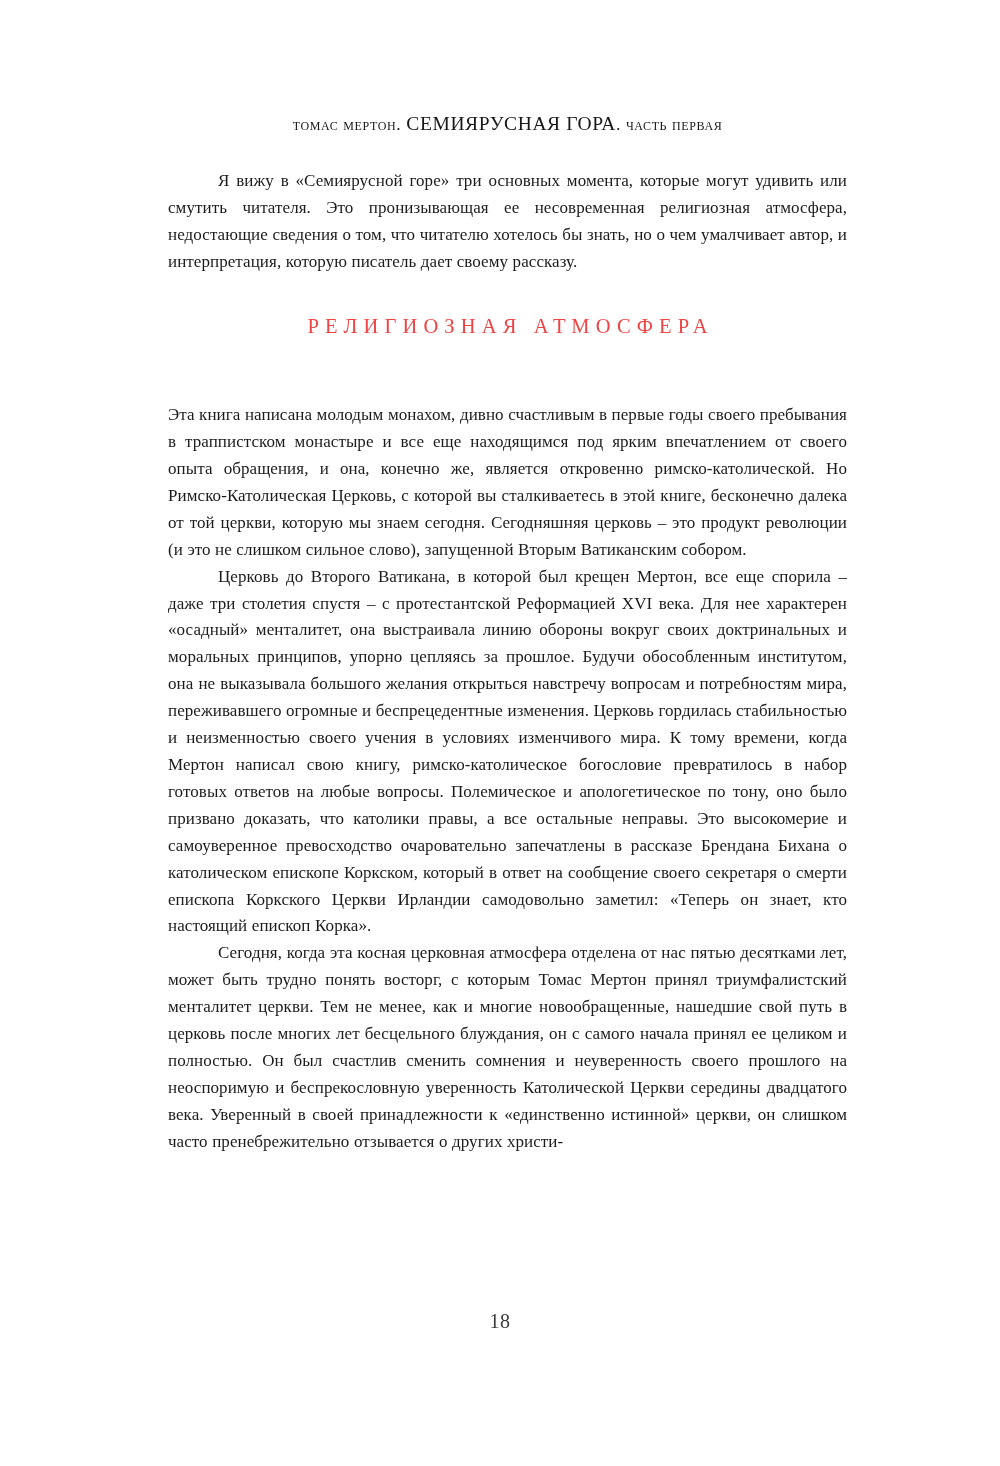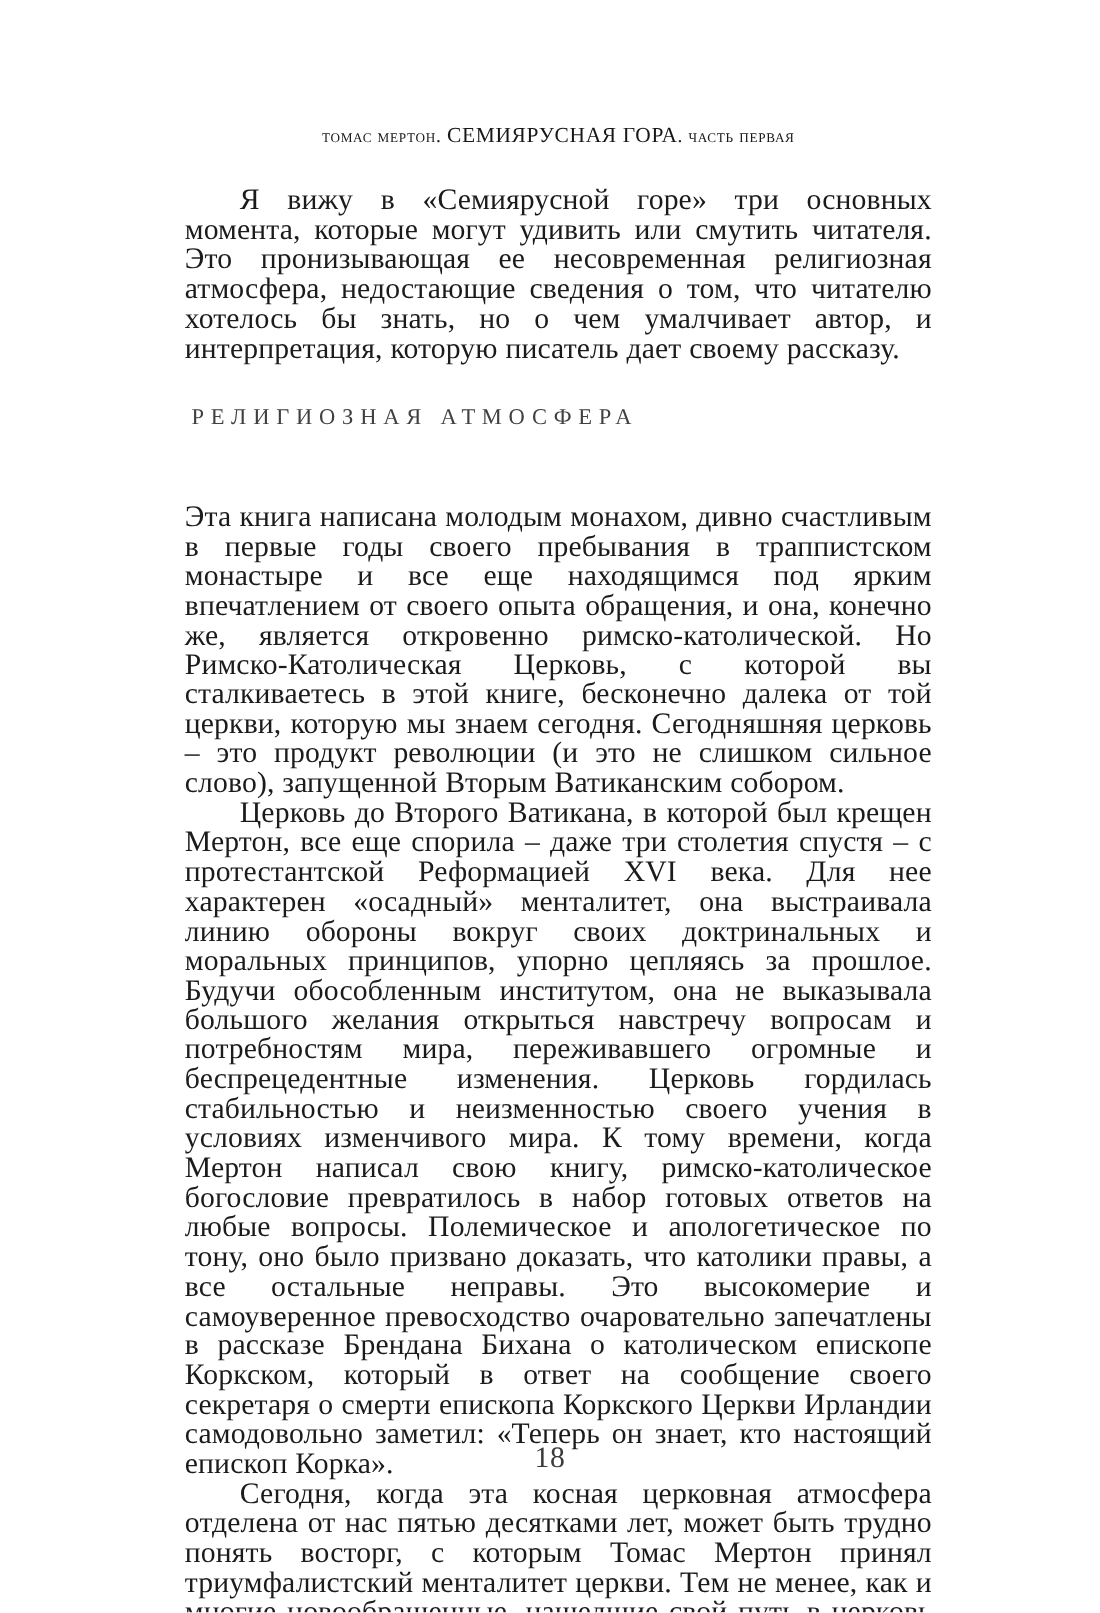--- a/index.html
+++ b/index.html
@@ -50,21 +50,21 @@
   
   .textblock {
     position: absolute;
     top: 168px;
     left: 168px;
     width: 679px;
   }
 
   p.para {
     margin: 0;
-    font-size: 27px;
+    font-size: 17px;
     line-height: 26.9px;
     text-align: justify;
     text-justify: inter-word;
     letter-spacing: 0.004em;
     word-spacing: 0.01em;
     color: #1b1b1b;
     hyphens: manual;
   }
 
   p.para.indented {
@@ -75,38 +75,38 @@
     text-indent: 0;
     margin-top: 28px;
   }
 
   
   .section-heading {
     margin: 0;
     padding: 0;
     font-size: 20.5px;
     font-weight: normal;
-    text-align: left;
+    text-align: center;
     letter-spacing: 0.30em;
     text-indent: 0.30em;
-    color: #404040;
+    color: #ef4444;
     line-height: 1.2;
   }
 
   .gap-before-heading { height: 38px; }
   .gap-after-heading  { height: 36px; }
 
   
   .folio {
     position: absolute;
     left: 0;
     top: 1310px;
     width: 1000px;
     text-align: center;
-    font-size: 27px;
+    font-size: 20px;
     color: #3a3a3a;
     letter-spacing: 0.02em;
   }
 </style>
 </head>
 <body>
 
 <div class="page">
 
   <div class="running-head">

